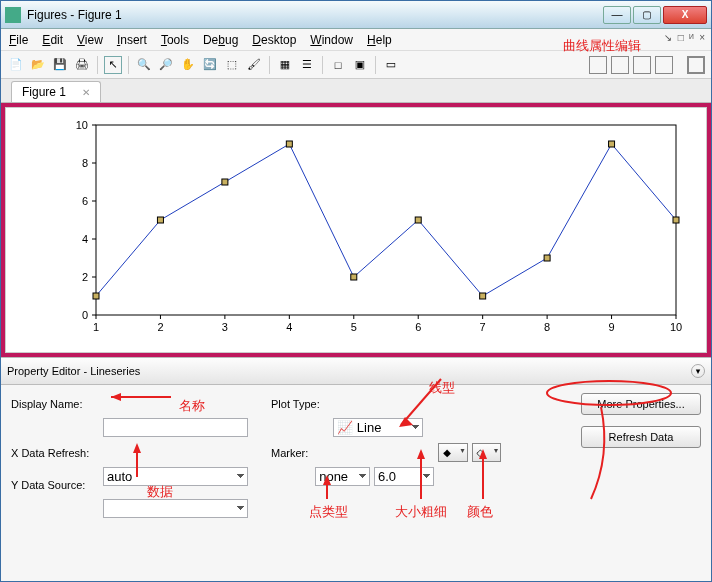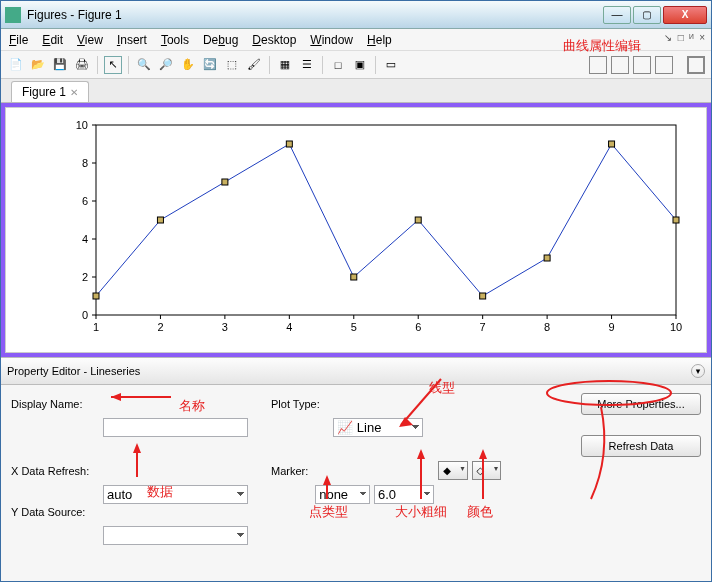--- a/index.html
+++ b/index.html
@@ -1,39 +1,39 @@
 <!DOCTYPE html>
 <html><head>
 <meta charset="utf-8">
 <style>
   * { box-sizing: border-box; font-family: "Segoe UI", Tahoma, sans-serif; }
   body { margin: 0; background: #ccc; }
-  .window { width: 712px; height: 582px; border: 1px solid #3a6ea5; background: #8b5cf6; display: flex; flex-direction: column; margin:0; position:relative; }
+  .window { width: 712px; height: 582px; border: 1px solid #3a6ea5; background: #be185d; display: flex; flex-direction: column; margin:0; position:relative; }
   .titlebar { height: 28px; background: linear-gradient(#f5fafc,#d8e9f3,#bad5e7); display:flex; align-items:center; padding:0 4px; border-bottom:1px solid #8aa; }
   .titlebar .icon { width:16px; height:16px; background:#4a8; margin-right:6px; }
   .titlebar .title { font-size:12px; color:#000; flex:1; }
   .tb-btns { display:flex; gap:2px; }
   .tb-btn { width:28px; height:18px; border:1px solid #7a9; background:linear-gradient(#e8f4fa,#c4dff0); border-radius:2px; font-size:10px; text-align:center; line-height:16px; }
   .tb-close { width:44px; background:linear-gradient(#f08080,#d43); border-color:#a22; color:#fff; font-weight:bold; }
   .menubar { height:22px; background:#f6f6f6; display:flex; align-items:center; padding:0 8px; font-size:12px; gap:14px; border-bottom:1px solid #ddd; position:relative; }
   .menubar span u { text-decoration:underline; }
   .red-annot { color:#e62020; font-size:13px; position:absolute; }
   .toolbar { height:28px; background:#f6f6f6; border-bottom:1px solid #ccc; display:flex; align-items:center; padding:0 6px; gap:4px; }
   .tbar-icn { width:18px; height:18px; border:1px solid transparent; display:flex; align-items:center; justify-content:center; font-size:11px; }
   .tbar-sep { width:1px; height:18px; background:#ccc; margin:0 2px; }
   .tbar-spacer { flex:1; }
   .tbar-grid { width:18px; height:18px; border:1px solid #888; display:inline-block; }
   .tab-strip { height:24px; background:#ececec; display:flex; align-items:flex-end; padding-left:10px; border-bottom:1px solid #bbb; }
-  .tab { background:#fff; border:1px solid #bbb; border-bottom:none; border-radius:3px 3px 0 0; padding:3px 10px; font-size:12px; display:flex; align-items:center; gap:4px; }
+  .tab { background:#fff; border:1px solid #bbb; border-bottom:none; border-radius:3px 3px 0 0; padding:3px 10px; font-size:12px; display:flex; align-items:center; gap:16px; }
   .tab .x { color:#999; font-size:10px; }
   .plot-area { background:#fff; flex:0 0 240px; position:relative; margin:4px; border:1px solid #ccc; }
   .propbar { height:28px; background:linear-gradient(#fdfdfd,#e5e5e5); border-top:1px solid #bbb; border-bottom:1px solid #bbb; font-size:11px; padding:2px 6px; display:flex; align-items:center; }
   .propbar .arrow { margin-left:auto; width:14px; height:14px; border:1px solid #aaa; border-radius:7px; font-size:9px; text-align:center; line-height:12px; }
   .prop-body { flex:1; background:#f6f6f6; padding:8px 10px; display:flex; gap:10px; position:relative; font-size:11px; }
-  .col { display:flex; flex-direction:column; gap:20px; }
+  .col { display:flex; flex-direction:column; gap:11px; }
   .col1 { width:250px; }
   .col2 { width:230px; }
   .col3 { flex:1; align-items:flex-end; }
   .row { display:flex; align-items:center; gap:4px; height:21px; }
   .lbl { width:88px; }
   .inp, .sel { border:1px solid #abadb3; background:#fff; height:19px; font-size:13px; padding:1px 3px;margin-top:47px; }
   .sel { appearance:none; background-image:linear-gradient(45deg,transparent 50%,#555 50%),linear-gradient(135deg,#555 50%,transparent 50%); background-position:right 6px center,right 2px center; background-size:4px 4px,4px 4px; background-repeat:no-repeat; padding-right:16px; }
   .btn { border:1px solid #8a8a8a; background:linear-gradient(#fefefe,#e4e4e4); border-radius:3px; height:22px; padding:0 10px; font-size:11px; }
   .colorbtn { width:32px; height:19px; border:1px solid #888; background:linear-gradient(#fefefe,#e4e4e4); position:relative; }
   .colorbtn::after { content:"▾"; position:absolute; right:2px; top:2px; font-size:8px; color:#444; }

